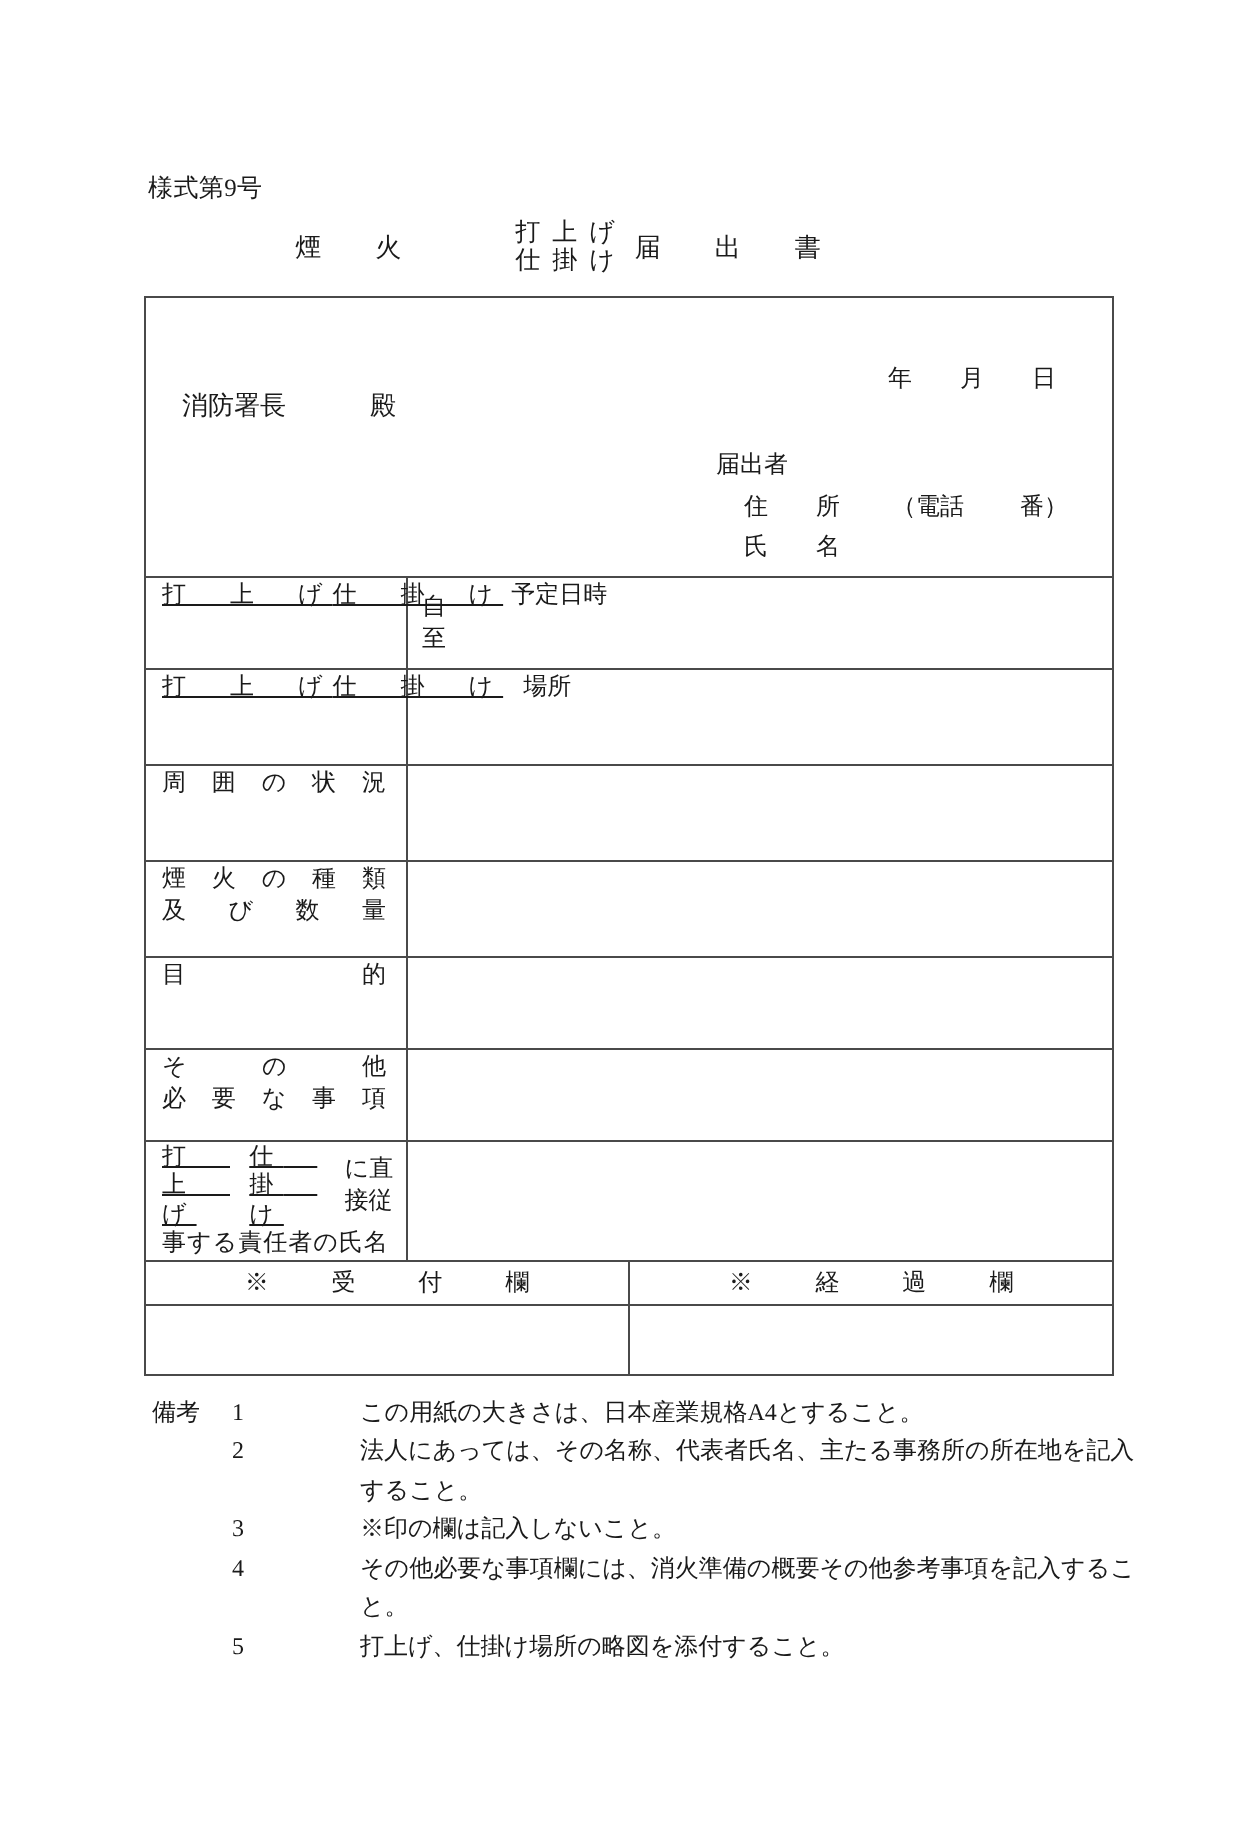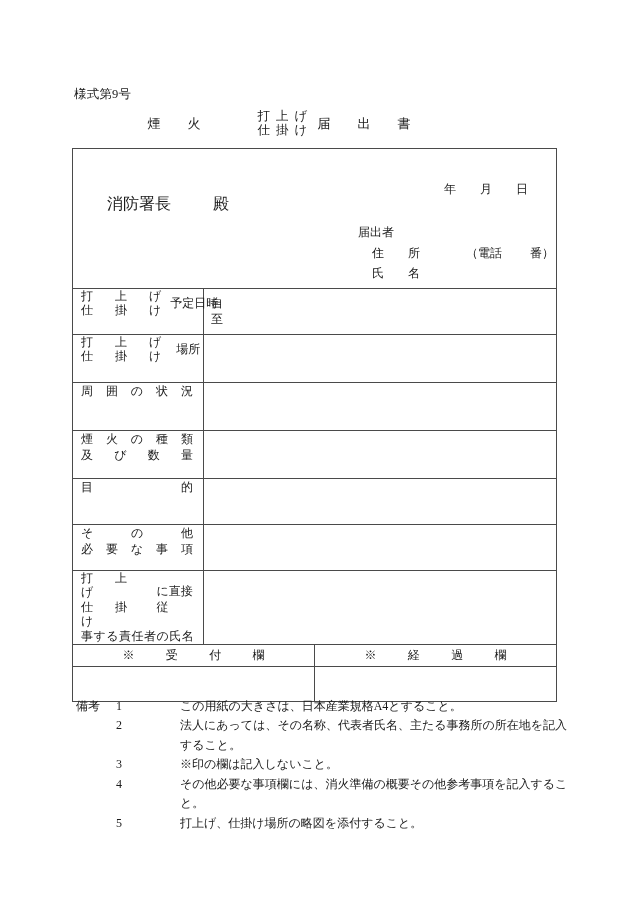--- a/index.html
+++ b/index.html
@@ -86,59 +86,60 @@
     position: absolute;
     right: 16px;
     top: 32px;
     letter-spacing: 0px;
     white-space: nowrap;
     font-size: 12px;
   }
   .date-line span { display: inline-block; width: 36px; text-align: center; }
   .addressee {
     position: absolute;
-    left: 34px;
+    left: 18px;
     top: 45px;
-    font-size: 16px;
+    font-size: 13px;
     white-space: nowrap;
   }
   .addressee .to { margin-left: 42px; }
   .submitter {
     position: absolute;
     left: 285px;
     top: 73px;
     font-size: 12px;
   }
   .submitter .s-row { white-space: nowrap; line-height: 1.72; }
   .submitter .s-indent { padding-left: 14px; }
   .s-label { display: inline-block; letter-spacing: 6px; width: 34px; }
-  .s-tel { display: inline-block; margin-left: 60px; white-space: nowrap; }
+  .s-tel { display: inline-block; margin-left: 40px; white-space: nowrap; }
   .s-tel .gap { display: inline-block; width: 28px; }
 
   
   .lbl-col { width: 131px; }
   .lbl-wrap {
     height: 100%;
     display: flex;
     align-items: center;
     padding: 0 6px 0 8px;
     box-sizing: border-box;
   }
   .lbl-flow {
     width: 100%;
     display: flex;
     align-items: center;
     justify-content: flex-start;
     white-space: nowrap;
   }
   .stack2 {
     display: inline-flex;
-    flex-direction: column;
+    flex-direction: row;
     line-height: 1.2;
     text-align: left;
+    text-decoration: underline;
   }
   .stack2 span { letter-spacing: 5px; }
   .lbl-tail { margin-left: 4px; }
   .spread {
     display: flex;
     justify-content: space-between;
     width: 100%;
     padding-right: 4px;
     box-sizing: border-box;
   }

